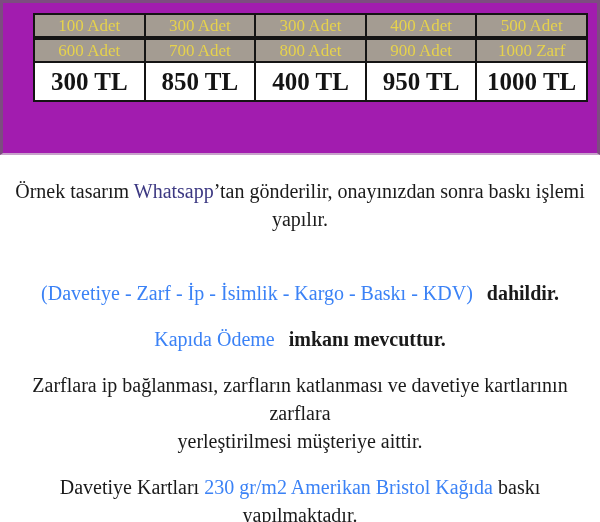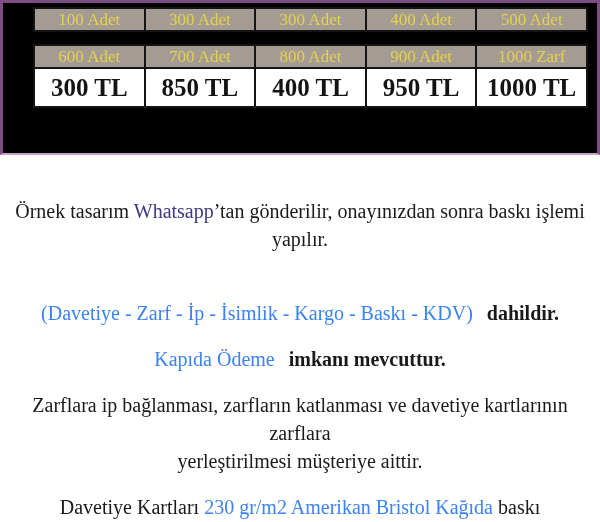--- a/index.html
+++ b/index.html
@@ -13,34 +13,33 @@
     font-family: "Liberation Serif", serif;
     color: #1a1a1a;
     overflow: hidden;
   }
 
   
   .banner {
     box-sizing: border-box;
     width: 600px;
     height: 155px;
-    background: #000000;
+    background: #a21caf;
     border: 3px solid #7d4c80;
     border-bottom: 2px solid #c7a2ca;
-    padding-top: 4px;
+    padding-top: 10px;
   }
   table.price-table {
     border-collapse: collapse;
     table-layout: fixed;
     width: 555px;
     margin-left: 30px;
     background: #ffffff;
   }
   table.price-table.second {
-    margin-top: 12px;
     border-radius: 18px;
   }
   table.price-table th,
   table.price-table td {
     border: 2px solid #141414;
     text-align: center;
     padding: 0;
     overflow: hidden;
   }
   table.price-table th {
@@ -64,21 +63,21 @@
   .notes {
     width: 600px;
     text-align: center;
     font-size: 20px;
     line-height: 28px;
   }
   .notes p {
     margin: 18px 0 0 0;
   }
   .notes p.first {
-    margin-top: 42px;
+    margin-top: 22px;
   }
   .red { color: #3b82f6; }
   .brand { color: #3c3882; }
   .b { font-weight: bold; margin-left: 9px; }
 </style>
 </head>
 <body>
 
 <div class="banner">
 

